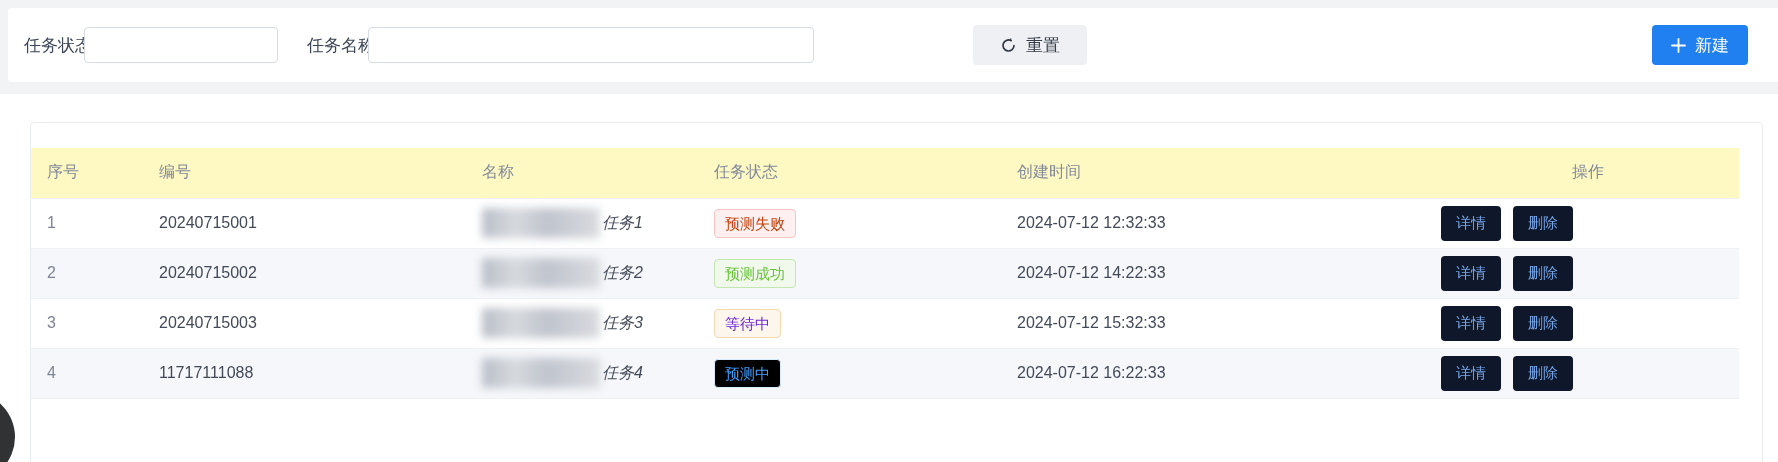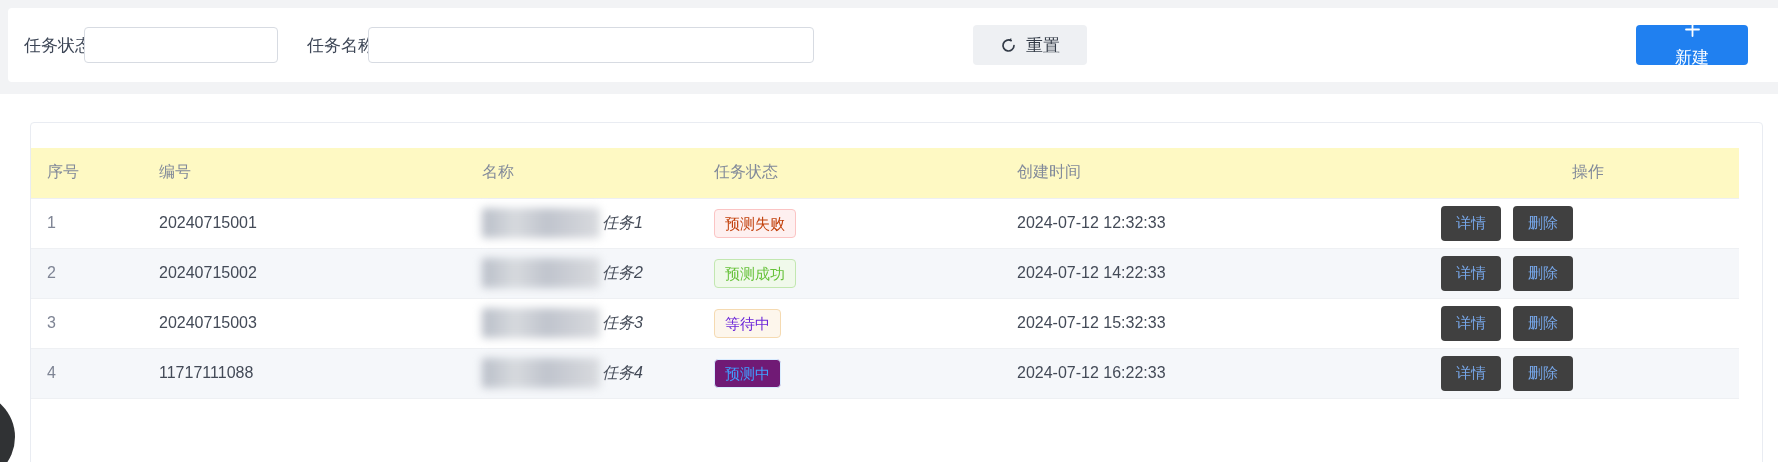--- a/index.html
+++ b/index.html
@@ -30,21 +30,21 @@
   .btn {
     height:40px; border:none; border-radius:4px; font-size:17px;
     display:flex; align-items:center; justify-content:center; gap:9px;
     cursor:pointer; white-space:nowrap;
     font-family:"Liberation Sans","DejaVu Sans",sans-serif;
   }
   .btn-primary { background:#2080f0; color:#ffffff; }
   .btn-plain   { background:#eef0f3; color:#333b47; }
   .btn-search { left:840px; width:112px; }
   .btn-reset  { left:965px; width:114px; }
-  .btn-create { right:30px; width:112px;flex-direction:column; }
+  .btn-create { right:30px; width:96px; }
   .btn svg { display:block; }
 
   
   .main-section {
     position:absolute; top:94px; left:0; right:0; height:400px;
     background:#ffffff;
   }
 
   
   .table-card {
@@ -91,21 +91,21 @@
   }
   .name-text { vertical-align:middle; font-size:16px;font-style:italic; }
 
   .badge {
     display:inline-block; font-size:15px; line-height:1;
     padding:6px 10px; border-radius:4px; border:1px solid transparent;
     white-space:nowrap;
   }
 
   .action-btn {
-    display:inline-block; background:#404040; color:#76a6e8;
+    display:inline-block; background:#0f172a; color:#76a6e8;
     font-size:15px; padding:8px 15px; border-radius:4px;
     margin-right:12px; cursor:pointer; white-space:nowrap;
   }
 
   
   .floating-widget {
     position:absolute; left:-75px; top:392px; width:90px; height:90px;
     border-radius:50%; background:#303234;
   }
 </style>
@@ -184,21 +184,21 @@
           <td>20240715003</td>
           <td><span class="name-blur"></span><span class="name-text">任务3</span></td>
           <td><span class="badge" style="color: #6d28d9; border-color: rgb(245, 218, 177); background: rgb(253, 246, 236);">等待中</span></td>
           <td>2024-07-12 15:32:33</td>
           <td><span class="action-btn">详情</span><span class="action-btn">删除</span></td>
         </tr>
         <tr>
           <td class="cell-index">4</td>
           <td>11717111088</td>
           <td><span class="name-blur"></span><span class="name-text">任务4</span></td>
-          <td><span class="badge" style="color: rgb(64, 158, 255); border-color: rgb(217, 236, 255); background: #701a75;">预测中</span></td>
+          <td><span class="badge" style="color: rgb(64, 158, 255); border-color: rgb(217, 236, 255); background: #000000;">预测中</span></td>
           <td>2024-07-12 16:22:33</td>
           <td><span class="action-btn">详情</span><span class="action-btn">删除</span></td>
         </tr>
       </tbody>
   </table>
 </div>
 
 <div class="floating-widget"></div>
 
 </body></html>

